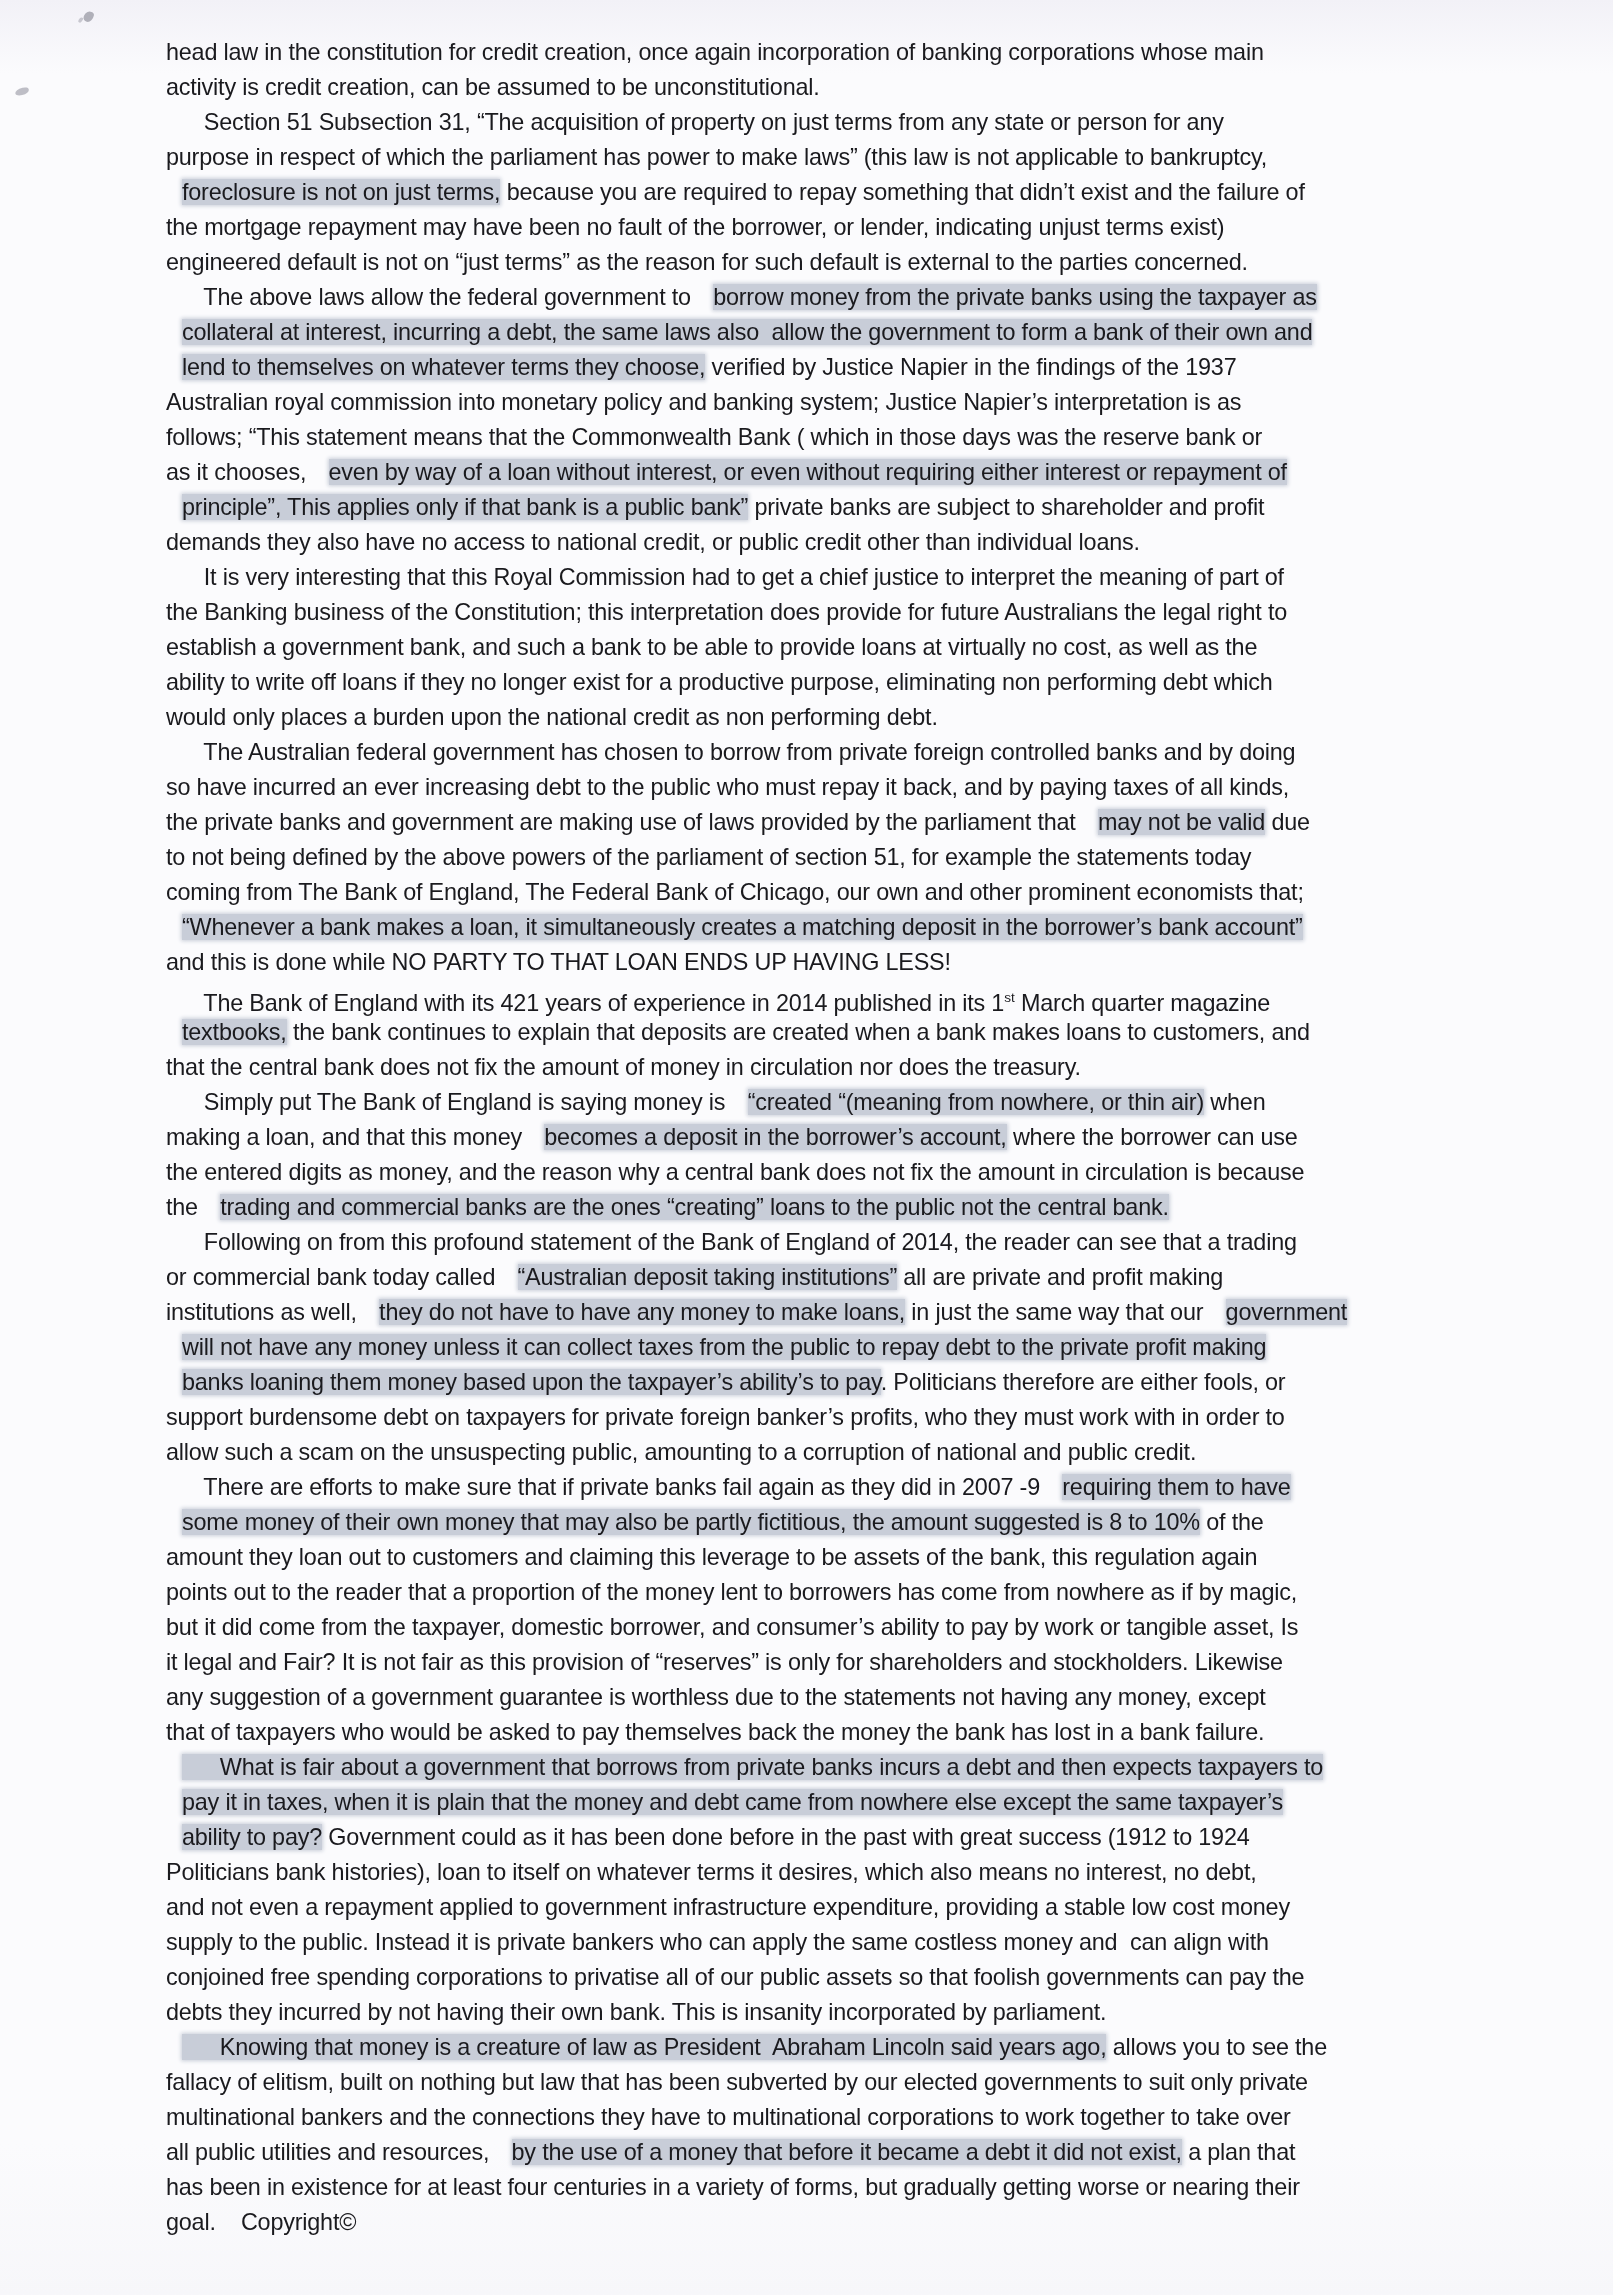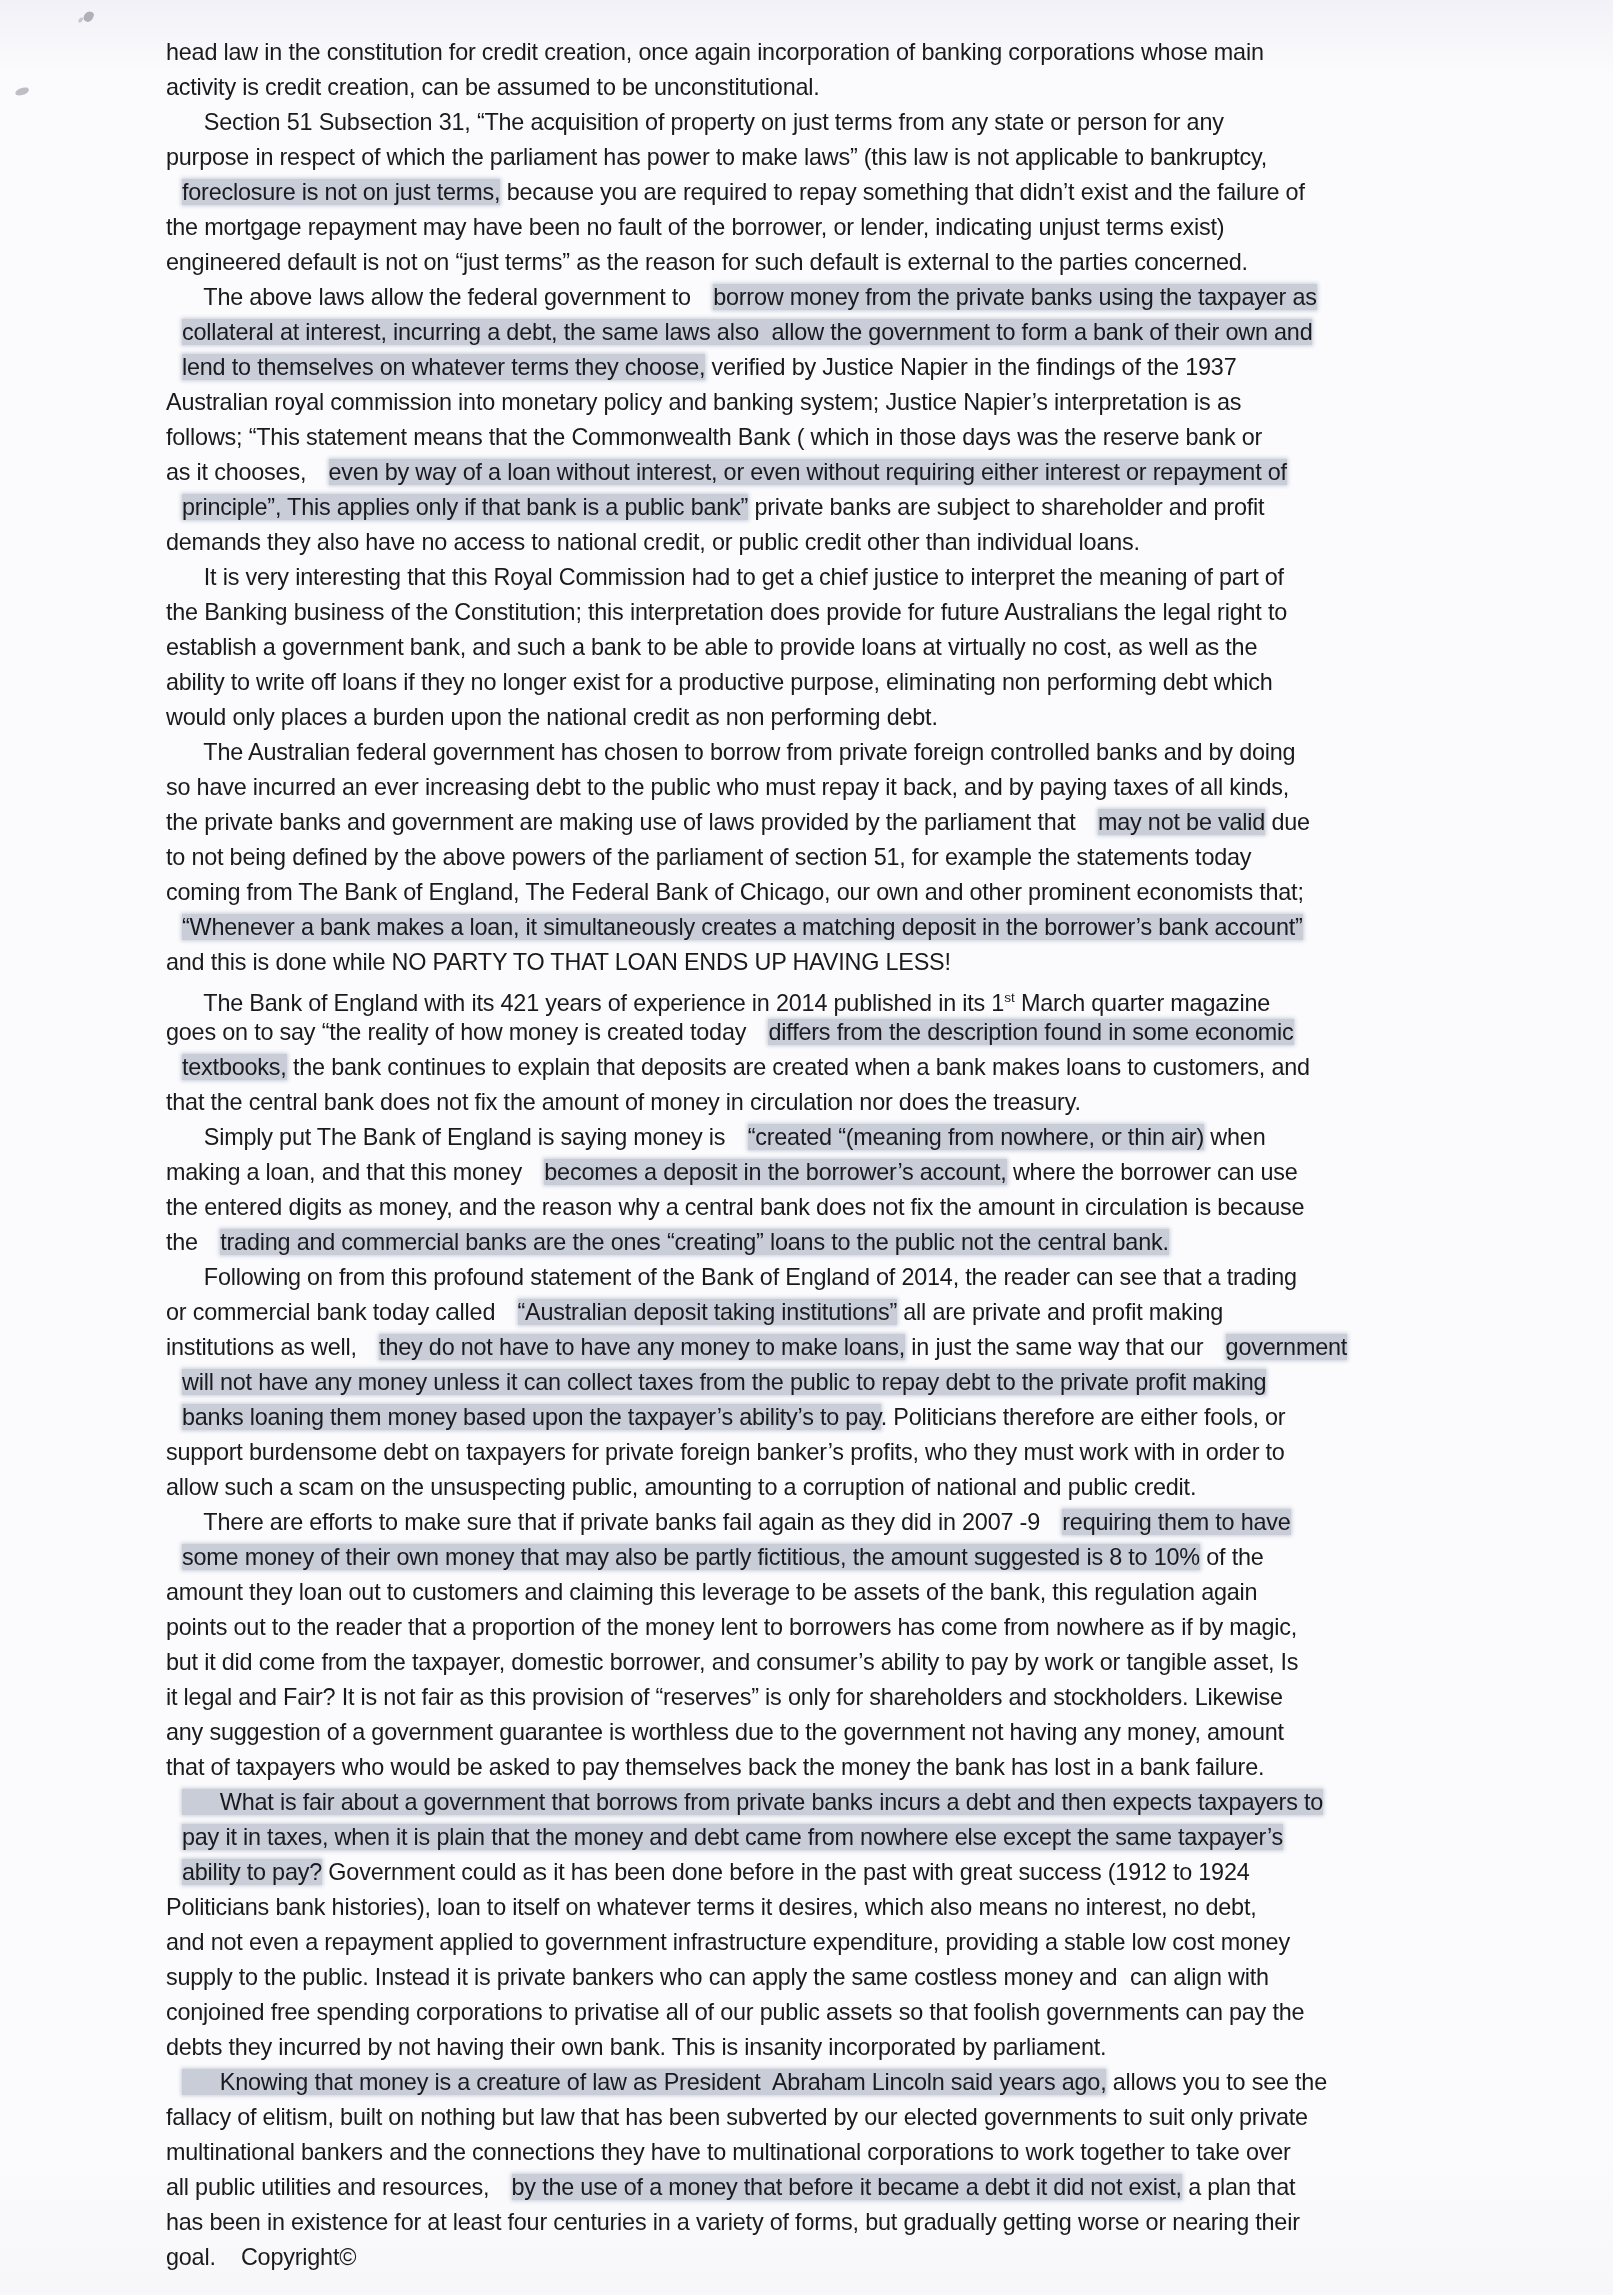--- a/index.html
+++ b/index.html
@@ -105,21 +105,20 @@
         <div class="line"><span>      The Australian federal government has chosen to borrow from private foreign controlled banks and by doing</span></div>
         <div class="line"><span>so have incurred an ever increasing debt to the public who must repay it back, and by paying taxes of all kinds,</span></div>
         <div class="line"><span>the private banks and government are making use of laws provided by the parliament that </span><span class="hl">may not be valid</span><span> due</span></div>
         <div class="line"><span>to not being defined by the above powers of the parliament of section 51, for example the statements today</span></div>
         <div class="line"><span>coming from The Bank of England, The Federal Bank of Chicago, our own and other prominent economists that;</span></div>
         <div class="line"><span class="hl">“Whenever a bank makes a loan, it simultaneously creates a matching deposit in the borrower’s bank account”</span></div>
         <div class="line"><span>and this is done while NO PARTY TO THAT LOAN ENDS UP HAVING LESS!</span></div>
       </div>
       <div class="para">
         <div class="line"><span>      The Bank of England with its 421 years of experience in 2014 published in its 1</span><span class="sup">st</span><span> March quarter magazine</span></div>
-        <div class="line"><span>goes on to say “the reality of how money is created today </span><span class="hl">differs from the description found in some economic</span></div>
         <div class="line"><span class="hl">textbooks,</span><span> the bank continues to explain that deposits are created when a bank makes loans to customers, and</span></div>
         <div class="line"><span>that the central bank does not fix the amount of money in circulation nor does the treasury.</span></div>
       </div>
       <div class="para">
         <div class="line"><span>      Simply put The Bank of England is saying money is </span><span class="hl">“created “(meaning from nowhere, or thin air)</span><span> when</span></div>
         <div class="line"><span>making a loan, and that this money </span><span class="hl">becomes a deposit in the borrower’s account,</span><span> where the borrower can use</span></div>
         <div class="line"><span>the entered digits as money, and the reason why a central bank does not fix the amount in circulation is because</span></div>
         <div class="line"><span>the </span><span class="hl">trading and commercial banks are the ones “creating” loans to the public not the central bank.</span></div>
       </div>
       <div class="para">
@@ -131,21 +130,21 @@
         <div class="line"><span>support burdensome debt on taxpayers for private foreign banker’s profits, who they must work with in order to</span></div>
         <div class="line"><span>allow such a scam on the unsuspecting public, amounting to a corruption of national and public credit.</span></div>
       </div>
       <div class="para">
         <div class="line"><span>      There are efforts to make sure that if private banks fail again as they did in 2007 -9 </span><span class="hl">requiring them to have</span></div>
         <div class="line"><span class="hl">some money of their own money that may also be partly fictitious, the amount suggested is 8 to 10%</span><span> of the</span></div>
         <div class="line"><span>amount they loan out to customers and claiming this leverage to be assets of the bank, this regulation again</span></div>
         <div class="line"><span>points out to the reader that a proportion of the money lent to borrowers has come from nowhere as if by magic,</span></div>
         <div class="line"><span>but it did come from the taxpayer, domestic borrower, and consumer’s ability to pay by work or tangible asset, Is</span></div>
         <div class="line"><span>it legal and Fair? It is not fair as this provision of “reserves” is only for shareholders and stockholders. Likewise</span></div>
-        <div class="line"><span>any suggestion of a government guarantee is worthless due to the government not having any money, amount</span></div>
+        <div class="line"><span>any suggestion of a government guarantee is worthless due to the statements not having any money, except</span></div>
         <div class="line"><span>that of taxpayers who would be asked to pay themselves back the money the bank has lost in a bank failure.</span></div>
       </div>
       <div class="para">
         <div class="line"><span class="hl">      What is fair about a government that borrows from private banks incurs a debt and then expects taxpayers to</span></div>
         <div class="line"><span class="hl">pay it in taxes, when it is plain that the money and debt came from nowhere else except the same taxpayer’s</span></div>
         <div class="line"><span class="hl">ability to pay?</span><span> Government could as it has been done before in the past with great success (1912 to 1924</span></div>
         <div class="line"><span>Politicians bank histories), loan to itself on whatever terms it desires, which also means no interest, no debt,</span></div>
         <div class="line"><span>and not even a repayment applied to government infrastructure expenditure, providing a stable low cost money</span></div>
         <div class="line"><span>supply to the public. Instead it is private bankers who can apply the same costless money and  can align with</span></div>
         <div class="line"><span>conjoined free spending corporations to privatise all of our public assets so that foolish governments can pay the</span></div>

